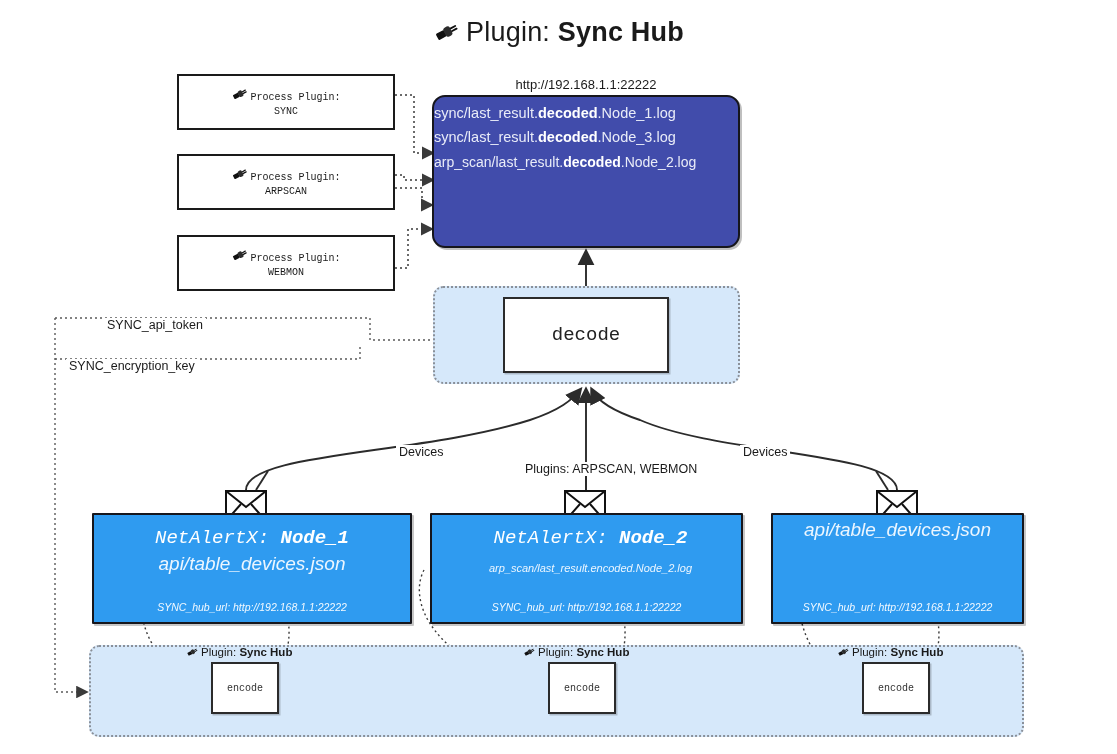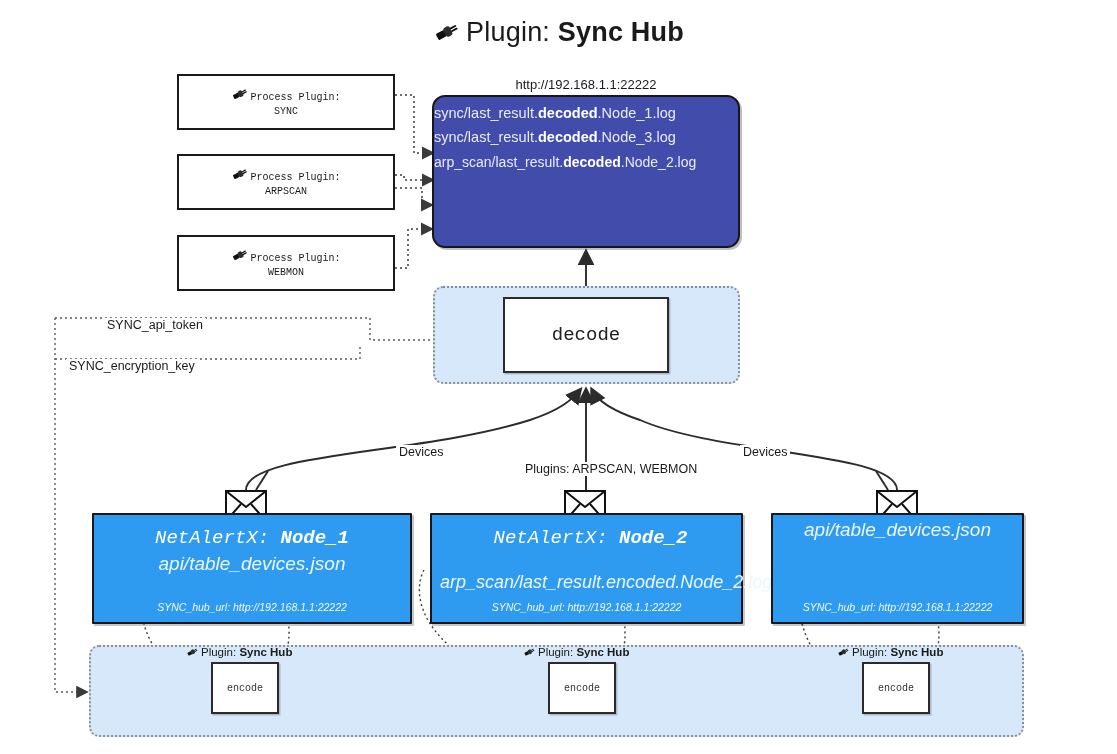--- a/index.html
+++ b/index.html
@@ -52,21 +52,21 @@
       box-shadow:1.5px 1.5px 0 rgba(0,0,0,.2);}
 
   
   .node-box{position:absolute;height:111px;background:#2f9bf0;
       border:2px solid #16161c;border-radius:1px;box-sizing:border-box;
       box-shadow:2px 2px 0 rgba(0,0,0,.22);font-style:italic;}
   .node-title{text-align:center;margin-top:12px;font-family:"Liberation Mono",monospace;
       font-size:19px;color:#ffffff;}
   .node-title .b{font-weight:700;}
   .node-line{text-align:center;color:#ecf6ff;font-size:19px;margin-top:4px;white-space:nowrap;}
-  .node-line.two{margin-top:23px;font-size:18px;}
+  .node-line.two{margin-top:13px;font-size:11px;}
   .node-url{position:absolute;left:0;right:0;bottom:9px;text-align:center;
       color:#f2f9ff;font-size:10.5px;white-space:nowrap;margin-top:36px;}
   #node-1{left:92px;top:513px;width:320px;}
   #node-2{left:430px;top:513px;width:313px;padding-left:8px;}
   #node-3{left:771px;top:513px;width:253px;}
 
   
   .envelope{position:absolute;width:42px;height:32px;}
   #env-1{left:225px;top:490px;}
   #env-2{left:564px;top:490px;}

